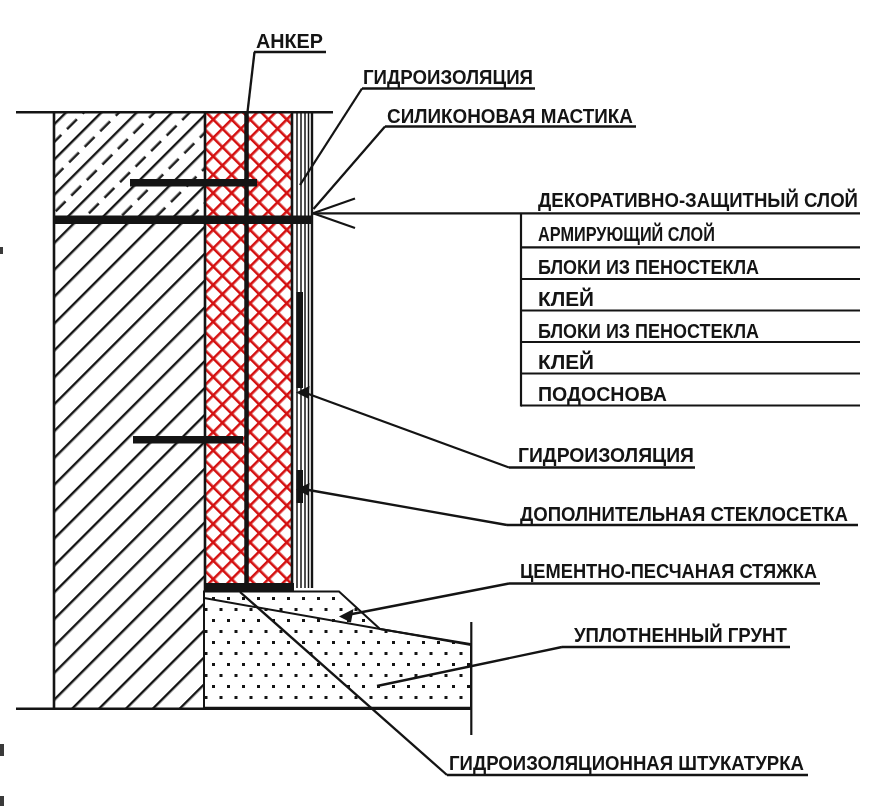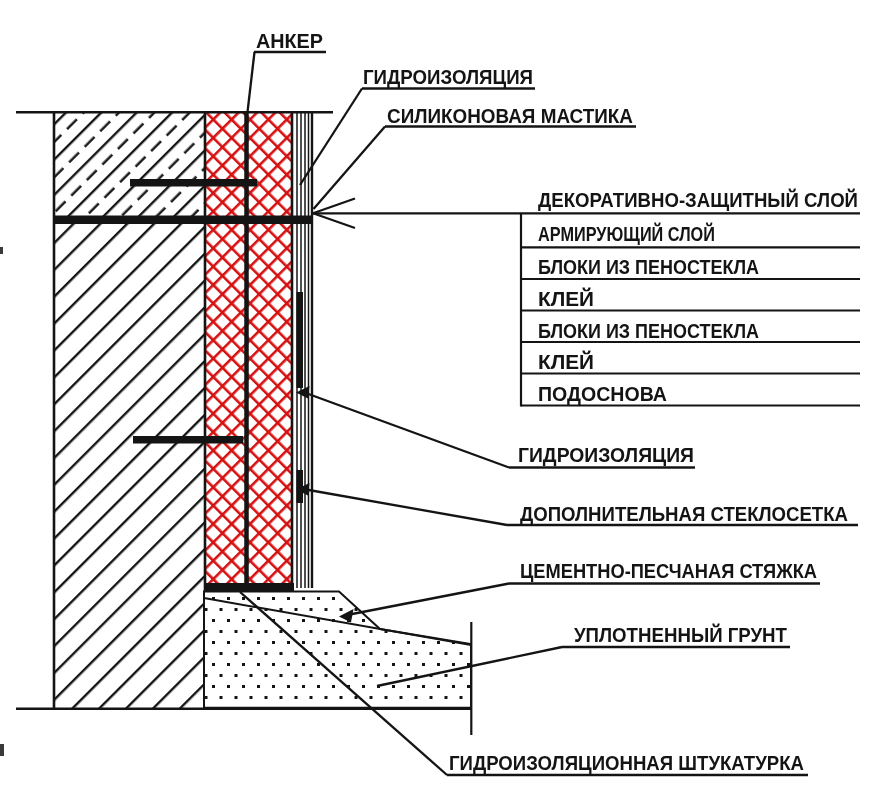--- a/index.html
+++ b/index.html
@@ -1,16 +1,16 @@
 <!DOCTYPE html>
 <html><head>
 <meta charset="utf-8">
 <style>
   html,body{margin:0;padding:0;background:#ffffff;}
-  .stage{position:relative;width:882px;height:808px;background:#ffffff;overflow:hidden;border-radius:28px;}
+  .stage{position:relative;width:882px;height:808px;background:#ffffff;overflow:hidden;}
   .lbl{
     font-family:"Liberation Sans","DejaVu Sans",sans-serif;
     font-weight:bold;
     font-size:21px;
     fill:#141414;
   }
   .ln{stroke:#141414;fill:none;}
   .blk{fill:#141414;stroke:none;}
 </style>
 </head>

